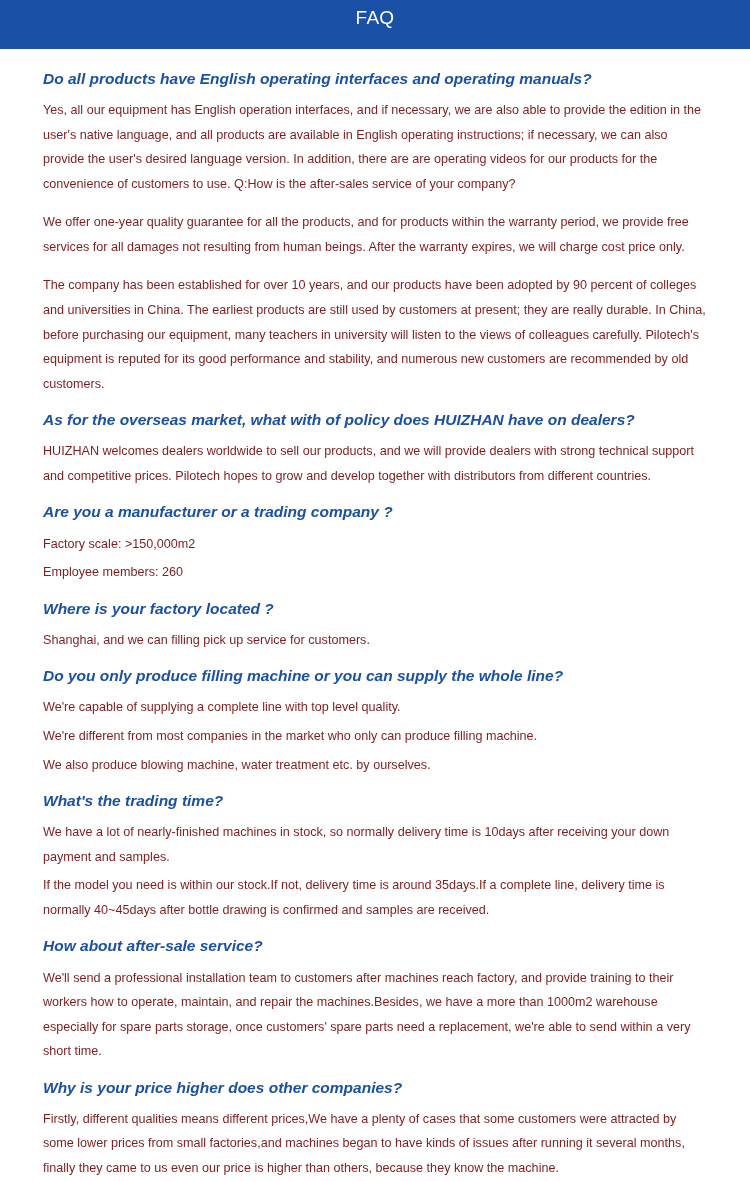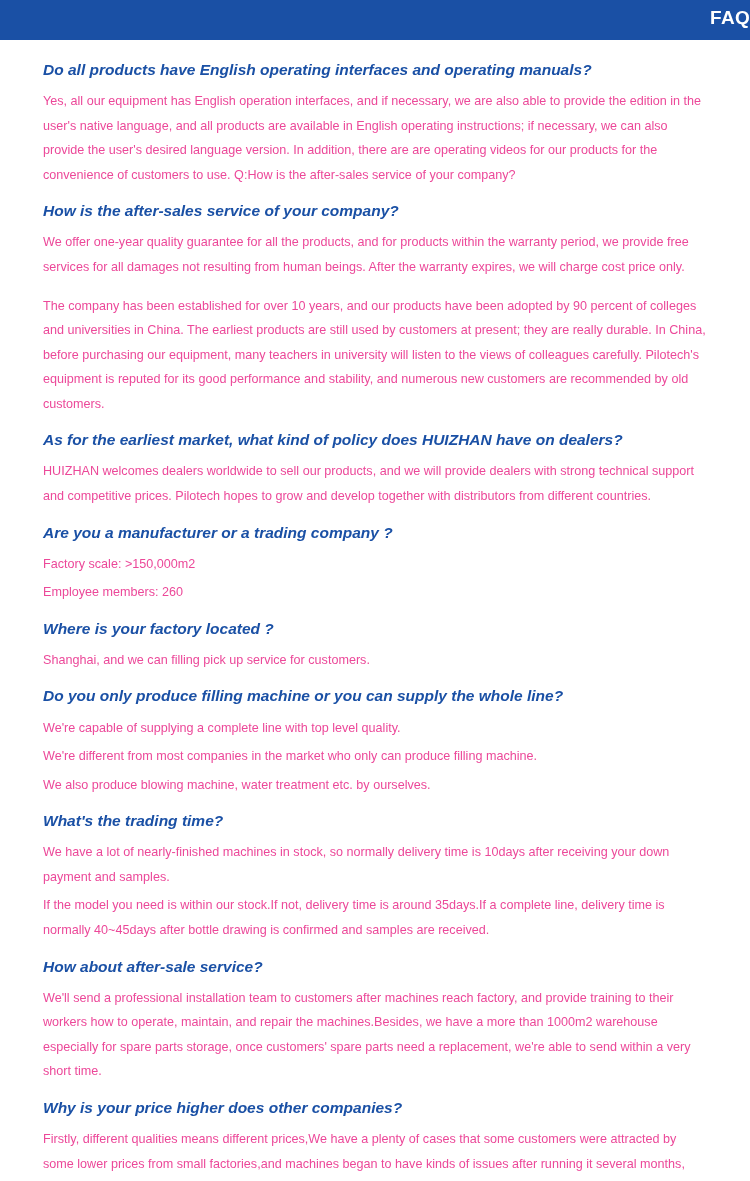--- a/index.html
+++ b/index.html
@@ -13,72 +13,71 @@
     font-family: "Liberation Sans", sans-serif;
     color: #333333;
   }
   .page {
     width: 750px;
     box-sizing: border-box;
   }
   .faq-header {
     background: #1a50a5;
     color: #ffffff;
-    text-align: right;
+    text-align: center;
     font-size: 19px;
-    font-weight: bold;
+    font-weight: normal;
     line-height: 36px;
-    height: 40px;
+    height: 49px;
     letter-spacing: 0.3px;
   }
   .faq-body {
     padding: 20px 40px 26px 43px;
     box-sizing: border-box;
   }
   .faq-item {
     margin-bottom: 8px;
   }
   .faq-question {
     color: #1a50a5;
     font-size: 15.5px;
     font-weight: bold;
     margin: 0 0 9px 0;
     line-height: 1.3;
     font-style: italic;
   }
   .faq-answer {
     font-size: 12.6px;
-    color: #ec4899;
+    color: #7f1d1d;
     line-height: 1.95;
     margin: 0 0 4px 0;
     text-align: left;
   }
   .faq-item + .faq-item {
     margin-top: 14px;
   }
 </style>
 </head>
 <body>
 
 <div class="page">
   <div class="faq-header">FAQ</div>
   <div class="faq-body">
       <div class="faq-item">
         <h3 class="faq-question">Do all products have English operating interfaces and operating manuals?</h3>
         <p class="faq-answer">Yes, all our equipment has English operation interfaces, and if necessary, we are also able to provide the edition in the user's native language, and all products are available in English operating instructions; if necessary, we can also provide the user's desired language version. In addition, there are are operating videos for our products for the convenience of customers to use. Q:How is the after-sales service of your company?</p>
       </div>
       <div class="faq-item">
-        <h3 class="faq-question">How is the after-sales service of your company?</h3>
         <p class="faq-answer">We offer one-year quality guarantee for all the products, and for products within the warranty period, we provide free services for all damages not resulting from human beings. After the warranty expires, we will charge cost price only.</p>
       </div>
       <div class="faq-item">
         <p class="faq-answer">The company has been established for over 10 years, and our products have been adopted by 90 percent of colleges and universities in China. The earliest products are still used by customers at present; they are really durable. In China, before purchasing our equipment, many teachers in university will listen to the views of colleagues carefully. Pilotech's equipment is reputed for its good performance and stability, and numerous new customers are recommended by old customers.</p>
       </div>
       <div class="faq-item">
-        <h3 class="faq-question">As for the earliest market, what kind of policy does HUIZHAN have on dealers?</h3>
+        <h3 class="faq-question">As for the overseas market, what with of policy does HUIZHAN have on dealers?</h3>
         <p class="faq-answer">HUIZHAN welcomes dealers worldwide to sell our products, and we will provide dealers with strong technical support and competitive prices. Pilotech hopes to grow and develop together with distributors from different countries.</p>
       </div>
       <div class="faq-item">
         <h3 class="faq-question">Are you a manufacturer or a trading company ?</h3>
         <p class="faq-answer">Factory scale: &gt;150,000m2</p>
         <p class="faq-answer">Employee members: 260</p>
       </div>
       <div class="faq-item">
         <h3 class="faq-question">Where is your factory located ?</h3>
         <p class="faq-answer">Shanghai, and we can filling pick up service for customers.</p>

